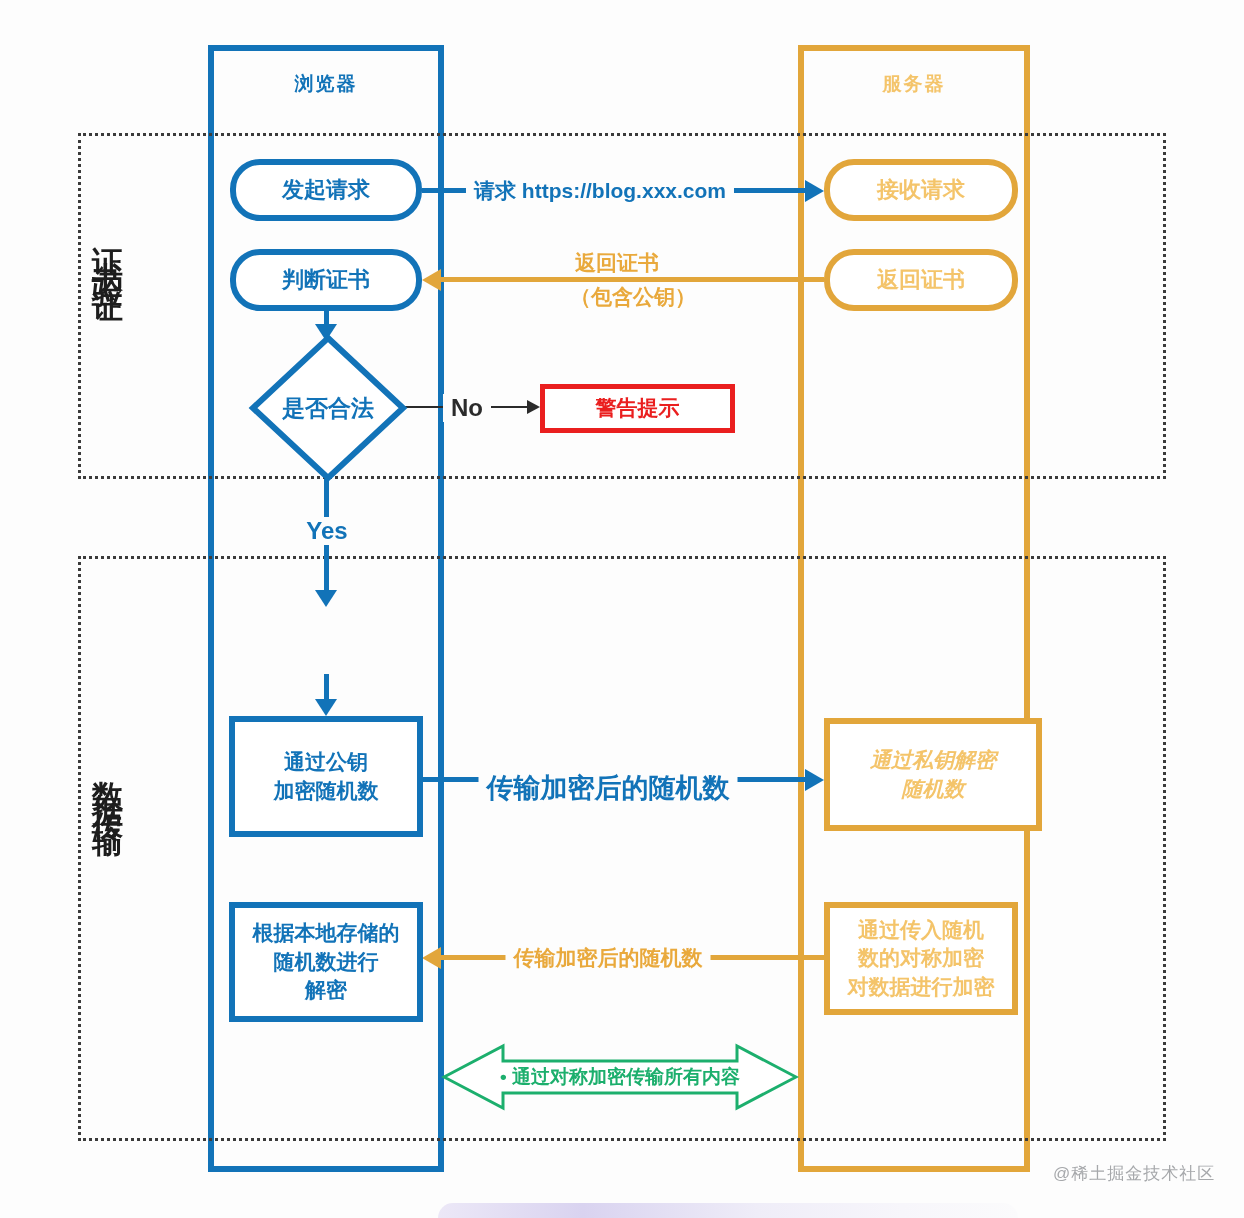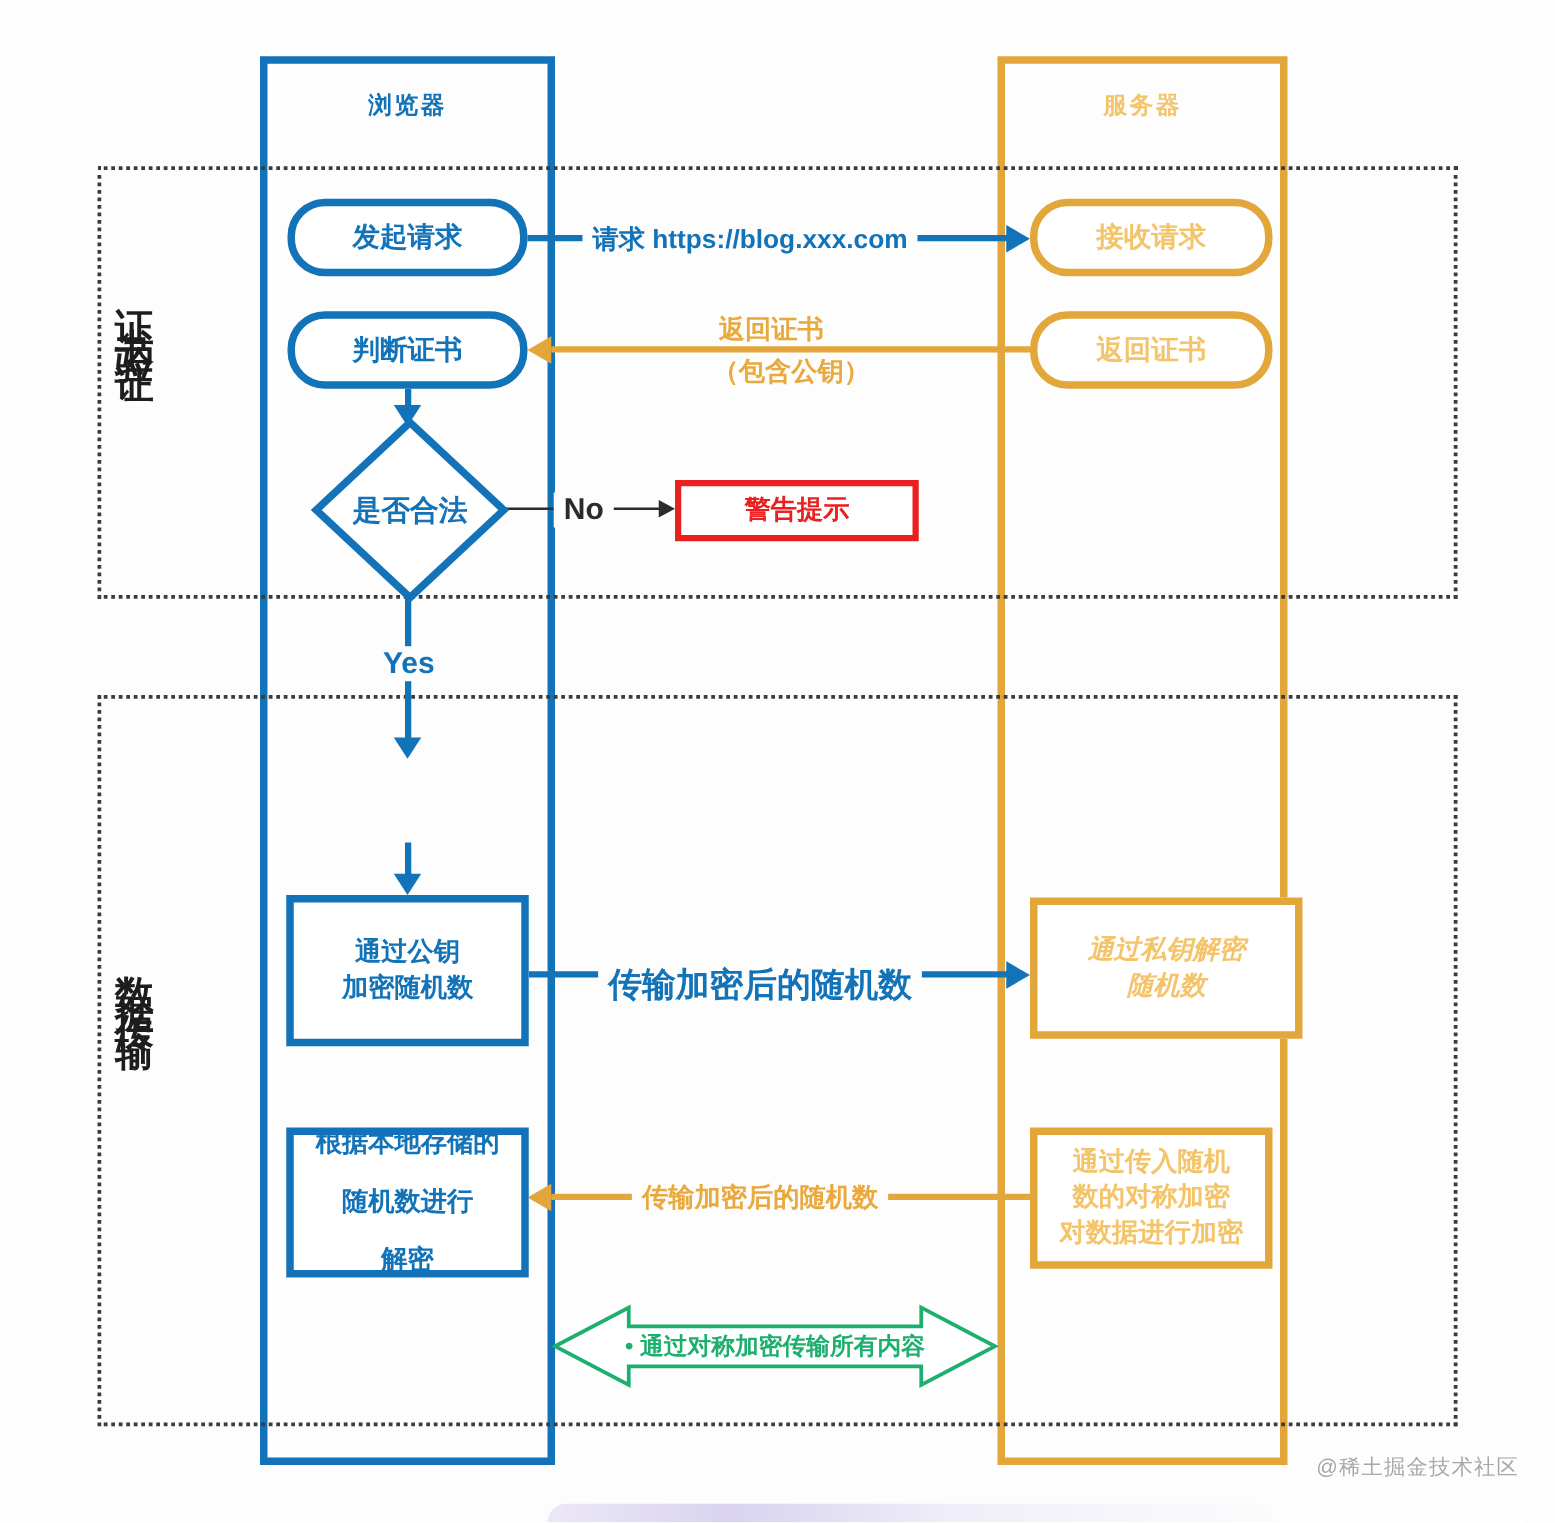--- a/index.html
+++ b/index.html
@@ -121,21 +121,21 @@
 
   <div class="hline blue-line" style="left:423px;top:777px;width:383px;"></div>
   <div class="head head-right-blue" style="left:805px;top:769px;"></div>
   <div class="elabel on-line blue-text" style="left:608px;top:788px;font-size:27px;">传输加密后的随机数</div>
 
   <div class="node yellow-node multi" style="left:824px;top:718px;width:218px;height:113px;font-style:italic;">
     <span>通过私钥解密</span>
     <span>随机数</span>
   </div>
 
-  <div class="node blue-node multi" style="left:229px;top:902px;width:194px;height:120px;gap:18px;">
+  <div class="node blue-node multi" style="left:229px;top:902px;width:194px;height:120px;">
     <span>根据本地存储的</span>
     <span>随机数进行</span>
     <span>解密</span>
   </div>
 
   <div class="hline yellow-line" style="left:441px;top:955px;width:383px;"></div>
   <div class="head head-left-yellow" style="left:422px;top:947px;"></div>
   <div class="elabel on-line yellow-text" style="left:608px;top:958px;font-size:21px;">传输加密后的随机数</div>
 
   <div class="node yellow-node multi" style="left:824px;top:902px;width:194px;height:113px;">

